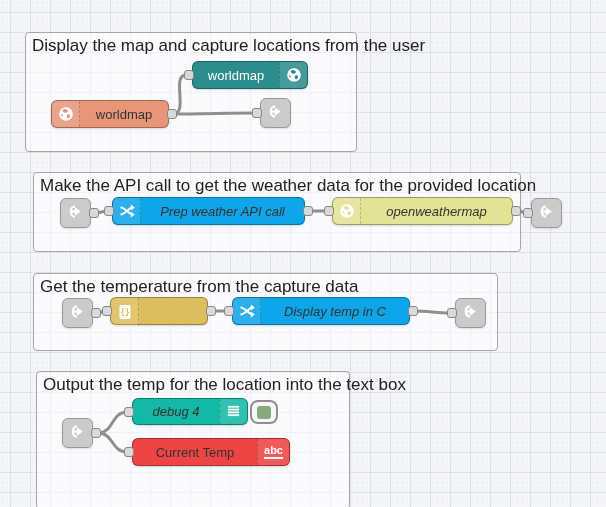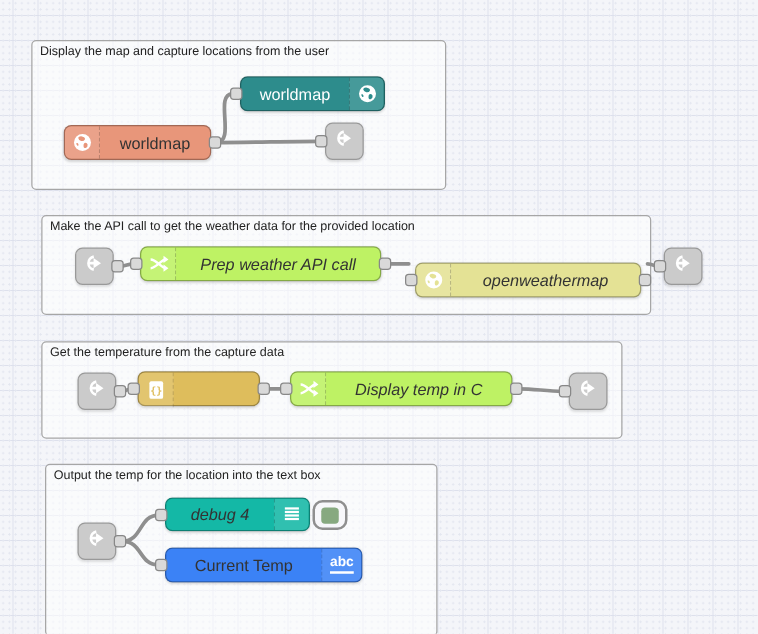--- a/index.html
+++ b/index.html
@@ -16,21 +16,21 @@
     background-position:0 0, 10px 0, 0 12px;
   }
   .group {
     position:absolute;
     background:rgba(255,255,255,0.55);
     border:1.3px solid #a6a6a6;
     border-radius:4px;
   }
   .group-title {
     position:absolute; top:3px; left:6px;
-    font-size:10px; color:#222; white-space:nowrap;
+    font-size:17px; color:#222; white-space:nowrap;
   }
   svg.wires { position:absolute; top:0; left:0; z-index:1; }
   svg.wires path { stroke:#8f8f8f; stroke-width:3; fill:none; stroke-linecap:round; }
   .node {
     position:absolute; height:28px; z-index:2;
     border-radius:6px; border:1px solid rgba(0,0,0,0.30);
     display:flex; align-items:stretch;
     box-shadow:0 1px 2px rgba(0,0,0,0.15);
   }
   .node .label {
@@ -65,25 +65,25 @@
     display:flex; align-items:center; justify-content:center;
   }
   .dbg-toggle .inner { width:14px; height:13px; border-radius:3px; background:#87A980; }
   .abc {
     color:#fff; font-weight:bold; font-size:11px; line-height:11px;
     border-bottom:2px solid #fff; padding-bottom:1px;
   }
   
   .c-wm-teal   { background:#2D8C8C; color:#2D8C8C; }
   .c-wm-salmon { background:#E8967A; color:#E8967A; }
-  .c-func      { background:#bef264; color:#DCD35B; }
+  .c-func      { background:#0ea5e9; color:#DCD35B; }
   .c-owm       { background:#E4E295; color:#E4E295; }
   .c-json      { background:#DEBD5C; color:#DEBD5C;flex-direction:column; }
   .c-debug     { background:#14b8a6; color:#87A980; }
-  .c-uitext    { background:#3b82f6; color:#75BBBC; }
+  .c-uitext    { background:#ef4444; color:#75BBBC; }
 </style>
 </head>
 <body>
 
 <svg class="wires" width="606" height="507">
   <path d="M173,114 C189,114 171,75 186,75"></path>
   <path d="M173,114 C200,114 231,113 255,113"></path>
   <path d="M96,213 C100,213 103,211 107,211"></path>
   <path d="M310,211 C316,211 321,211 327,211"></path>
   <path d="M518,211 C522,211 523,213 526,213"></path>
@@ -166,21 +166,21 @@
 <div class="node c-func" style="left:112px; top:197px; width:193px;">
   <div class="port in"></div>
   <div class="iconbox left">
       <svg width="16" height="16" viewBox="0 0 16 16">
         <use href="#ic-func"></use>
       </svg>
     </div>
   <div class="label italic">Prep weather API call</div>
   <div class="port out"></div>
 </div>
-<div class="node c-owm" style="left:332px; top:210px; width:181px;">
+<div class="node c-owm" style="left:332px; top:197px; width:181px;">
   <div class="port in"></div>
   <div class="iconbox left">
       <svg width="16" height="16" viewBox="0 0 16 16">
         <use href="#ic-globe"></use>
       </svg>
     </div>
   <div class="label italic">openweathermap</div>
   <div class="port out"></div>
 </div>
 <div class="linknode" style="left:531px; top:198px;">

